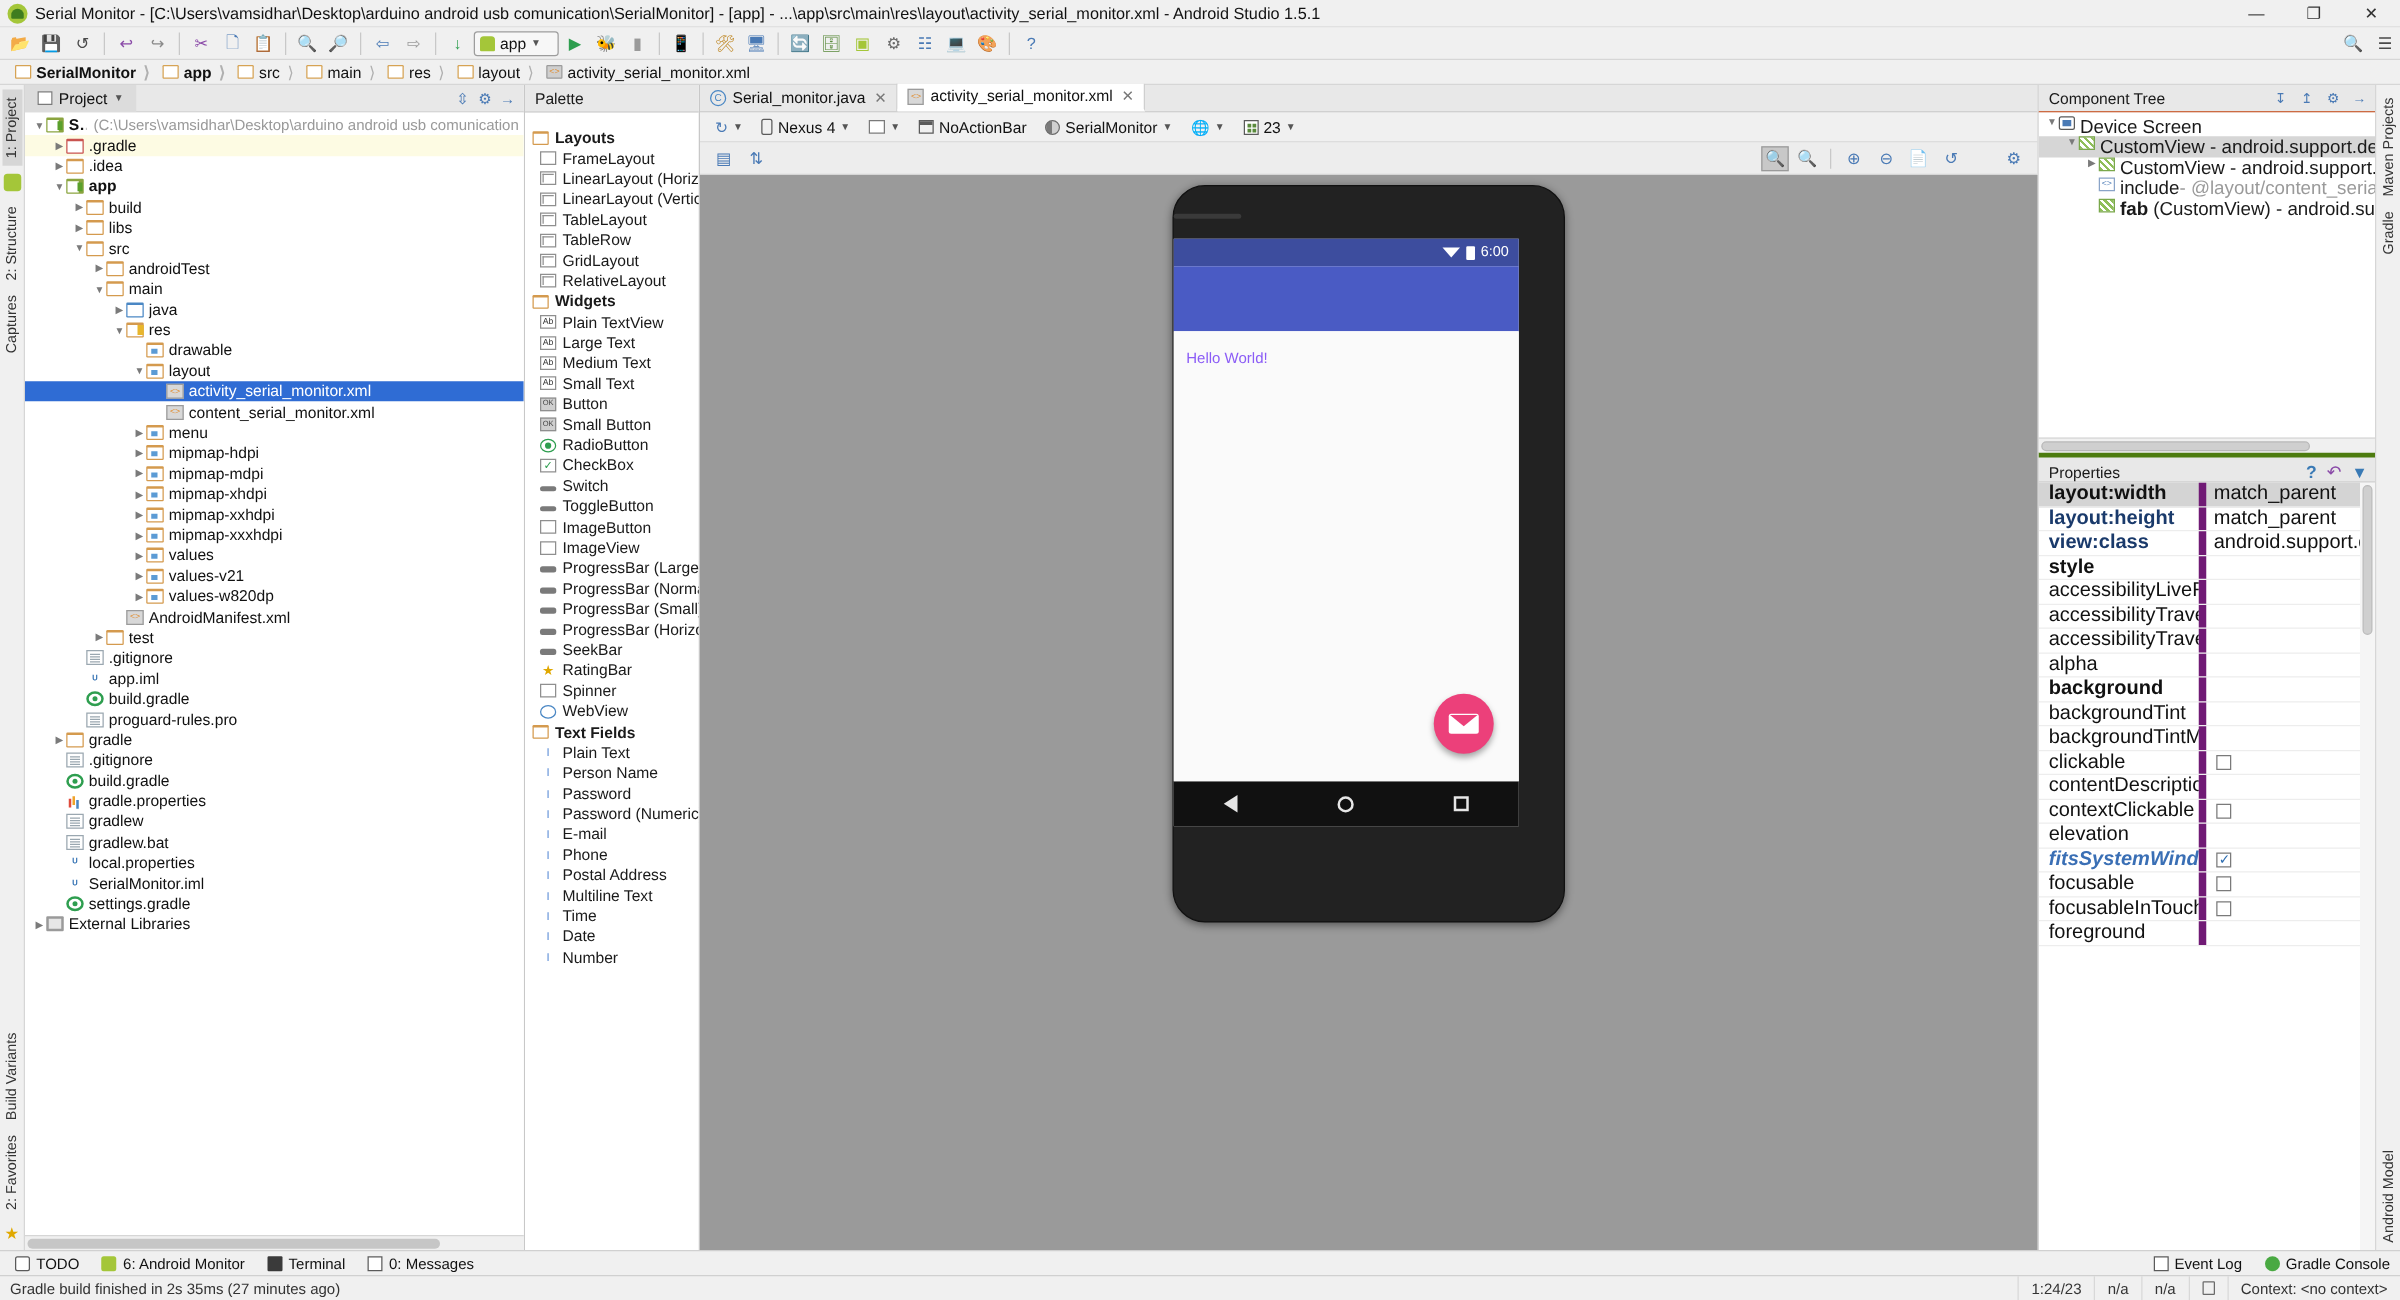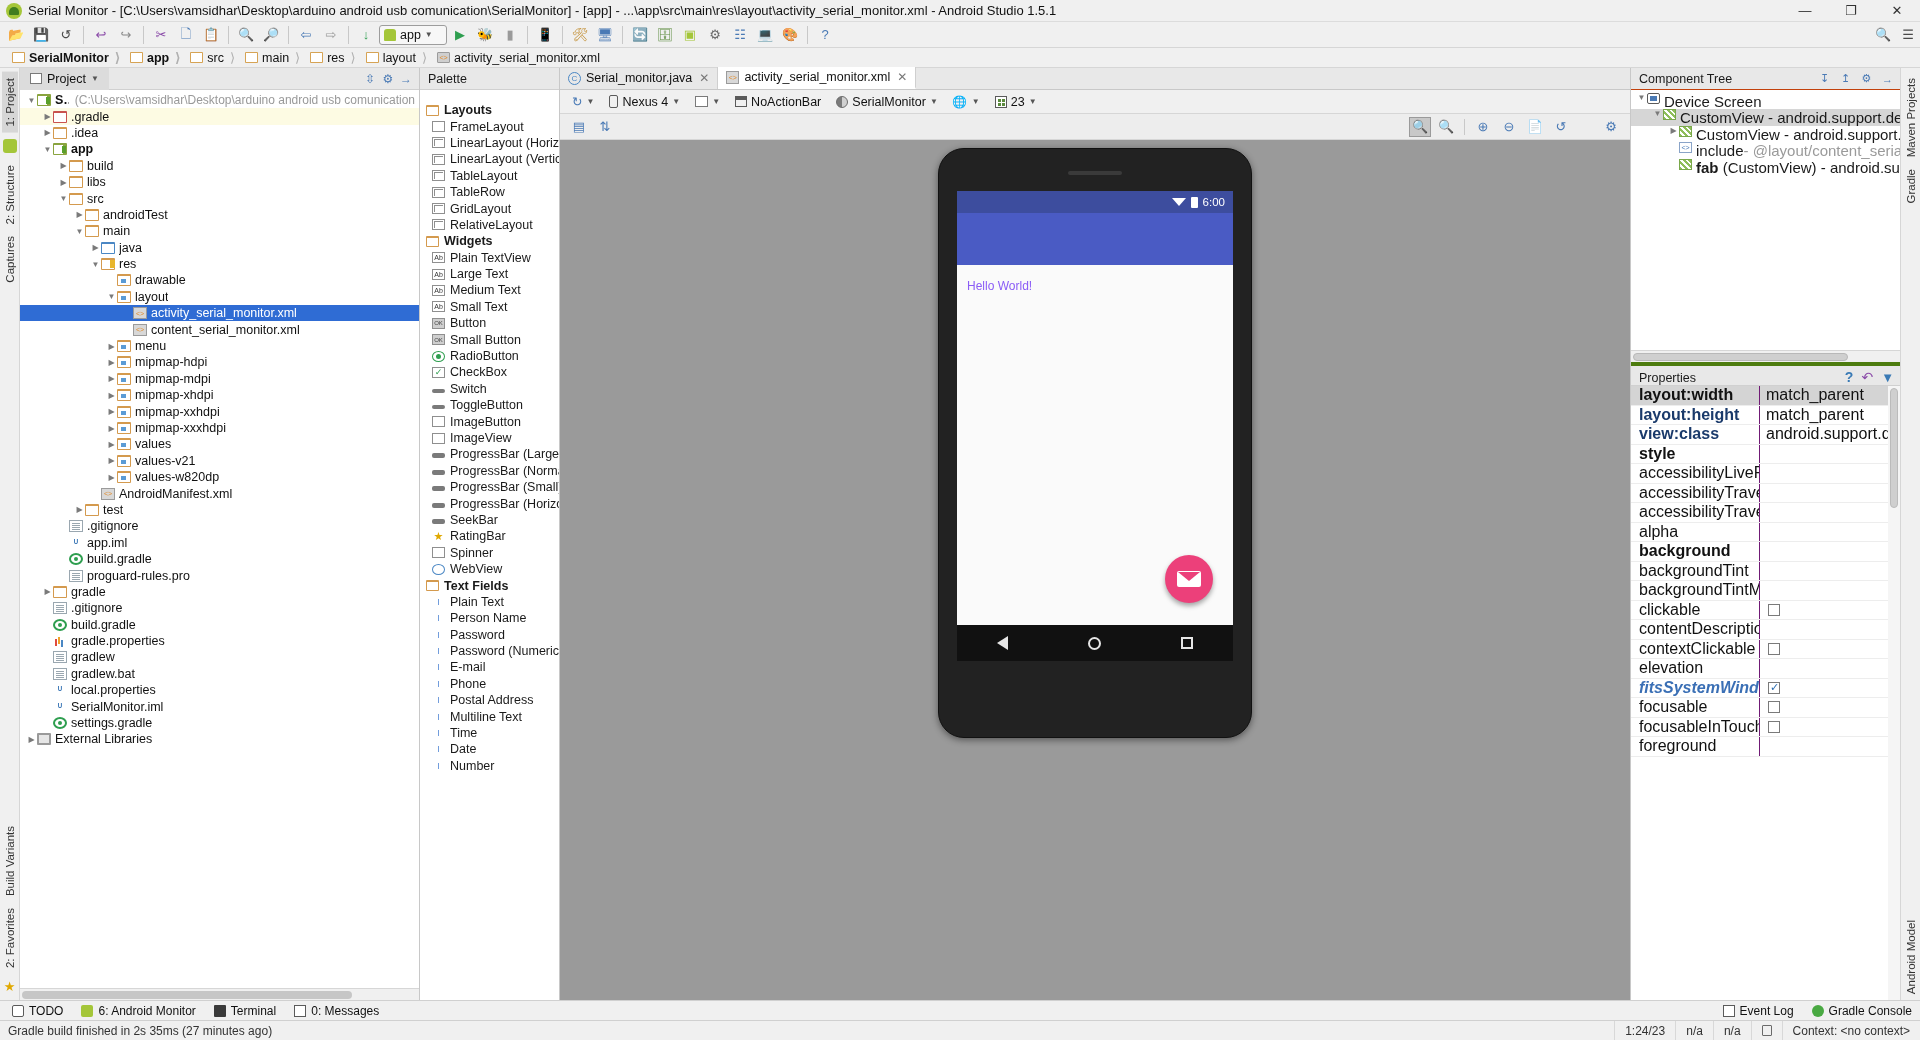--- a/index.html
+++ b/index.html
@@ -199,21 +199,21 @@
   .cbtn.sel { background:#c8c8c8; border:1px solid #9a9a9a; }
   .canvasbar .spacer{flex:1;}
 
   .canvas { flex:1 1 auto; background:#9a9a9a; position:relative; overflow:hidden; min-height:0; }
 
   
   .phone {
     position:absolute; left:50%; transform:translateX(-50%); top:8px;
     width:314px; height:590px; background:#222; border-radius:26px;
     border:1px solid #111; box-shadow:0 2px 7px rgba(0,0,0,.45);
-    display:flex; flex-direction:column; align-items:center;
+    display:flex; flex-direction:column; 
   }
   .phone .speaker { width:54px;height:4px;background:#3a3a3a;border-radius:2px;margin-top:22px; }
   .screen { width:276px; height:470px; margin-top:16px; background:#fff;
             display:flex; flex-direction:column; position:relative; }
   .statusbar { height:22px; background:#3d4d9e; display:flex; align-items:center;
                justify-content:flex-end; gap:5px; padding-right:8px; color:#fff; font-size:11.5px; }
   .wifi { width:0;height:0;border-left:7px solid transparent;border-right:7px solid transparent;
           border-top:8px solid #fff; }
   .batt { width:7px;height:11px;background:#fff;border-radius:1px; }
   .appbar { height:52px; background:#4a5bc4; }
@@ -264,21 +264,21 @@
   .prophdr .filt{color:#3a7ab5;font-size:13px;}
   .ptable { flex:1 1 auto; overflow:hidden; position:relative; }
   .prow { height:19.5px; display:flex; align-items:center; font-size:16px;
           border-bottom:1px solid #ededed; }
   .prow.sel { background:#d4d4d4; }
   .pname { width:128px; padding-left:8px; white-space:nowrap; overflow:hidden; color:#111; }
   .pname.b { font-weight:bold; color:#1a3a6b; }
   .pname.bk { font-weight:bold; color:#111; }
   .pname.it { font-style:italic; color:#3a6fb5; font-weight:bold; }
   .pval { flex:1; padding-left:6px; white-space:nowrap; overflow:hidden; color:#111;
-          border-left:1px solid #701a75; height:100%; display:flex; align-items:center; }
+          border-left:6px solid #701a75; height:100%; display:flex; align-items:center; }
   .cbx { width:12px;height:12px;border:1px solid #7a7a7a;background:#fff; margin-left:2px; position:relative;}
   .cbx.on{background:#fff;}
   .cbx.on::after{content:"\2713";position:absolute;inset:-2px 0 0 1px;color:#2b6cb0;font-size:11px;}
   .pscrollv{position:absolute;right:0;top:0;width:12px;bottom:0;background:#f5f5f5;}
   .pscrollv .thumb{position:absolute;left:2px;top:2px;width:8px;height:120px;background:#cfcfcf;border:1px solid #bbb;border-radius:4px;}
 
   
   .bottombar { height:20px; background:#f0f0f0; border-top:1px solid #d0d0d0;
                display:flex; align-items:center; gap:2px; padding-left:4px; flex:none; }
   .bwin { display:flex;align-items:center;gap:5px;padding:0 8px;height:18px;font-size:12px;color:#111; }

